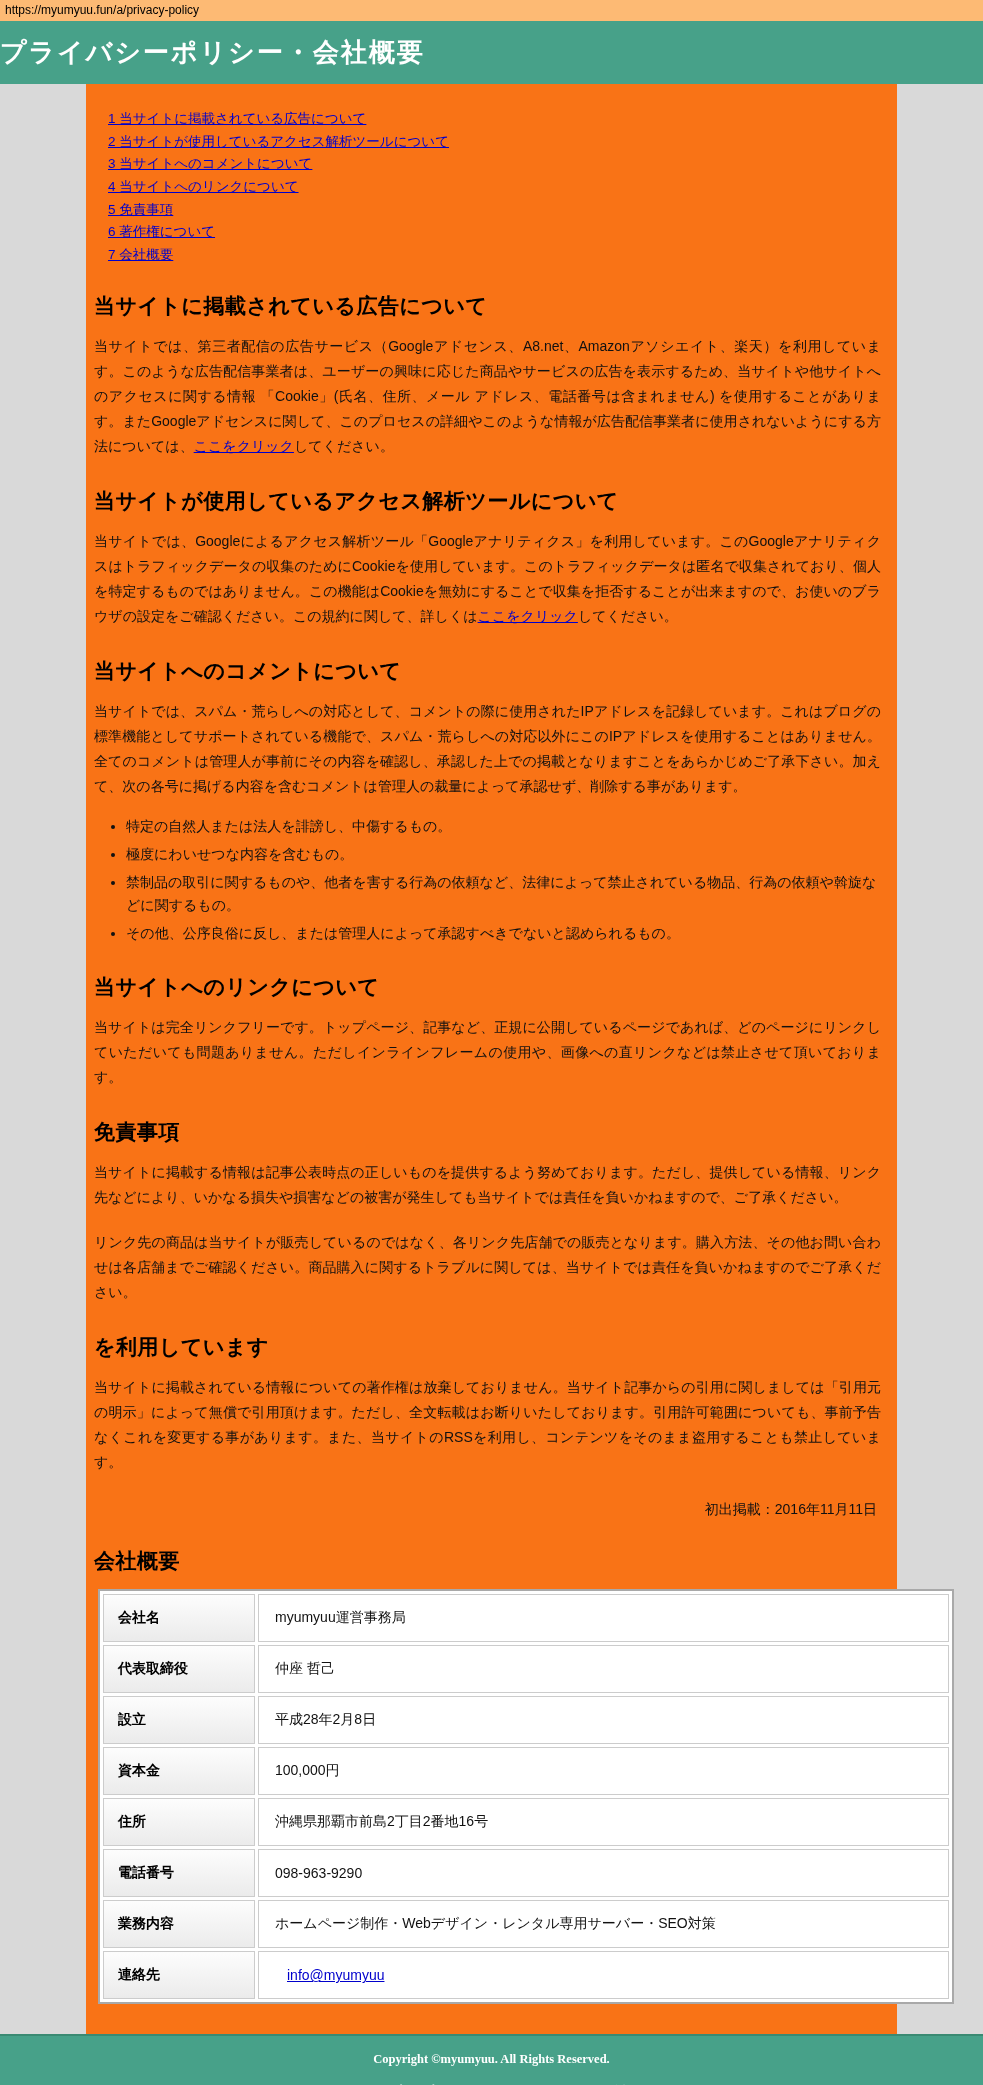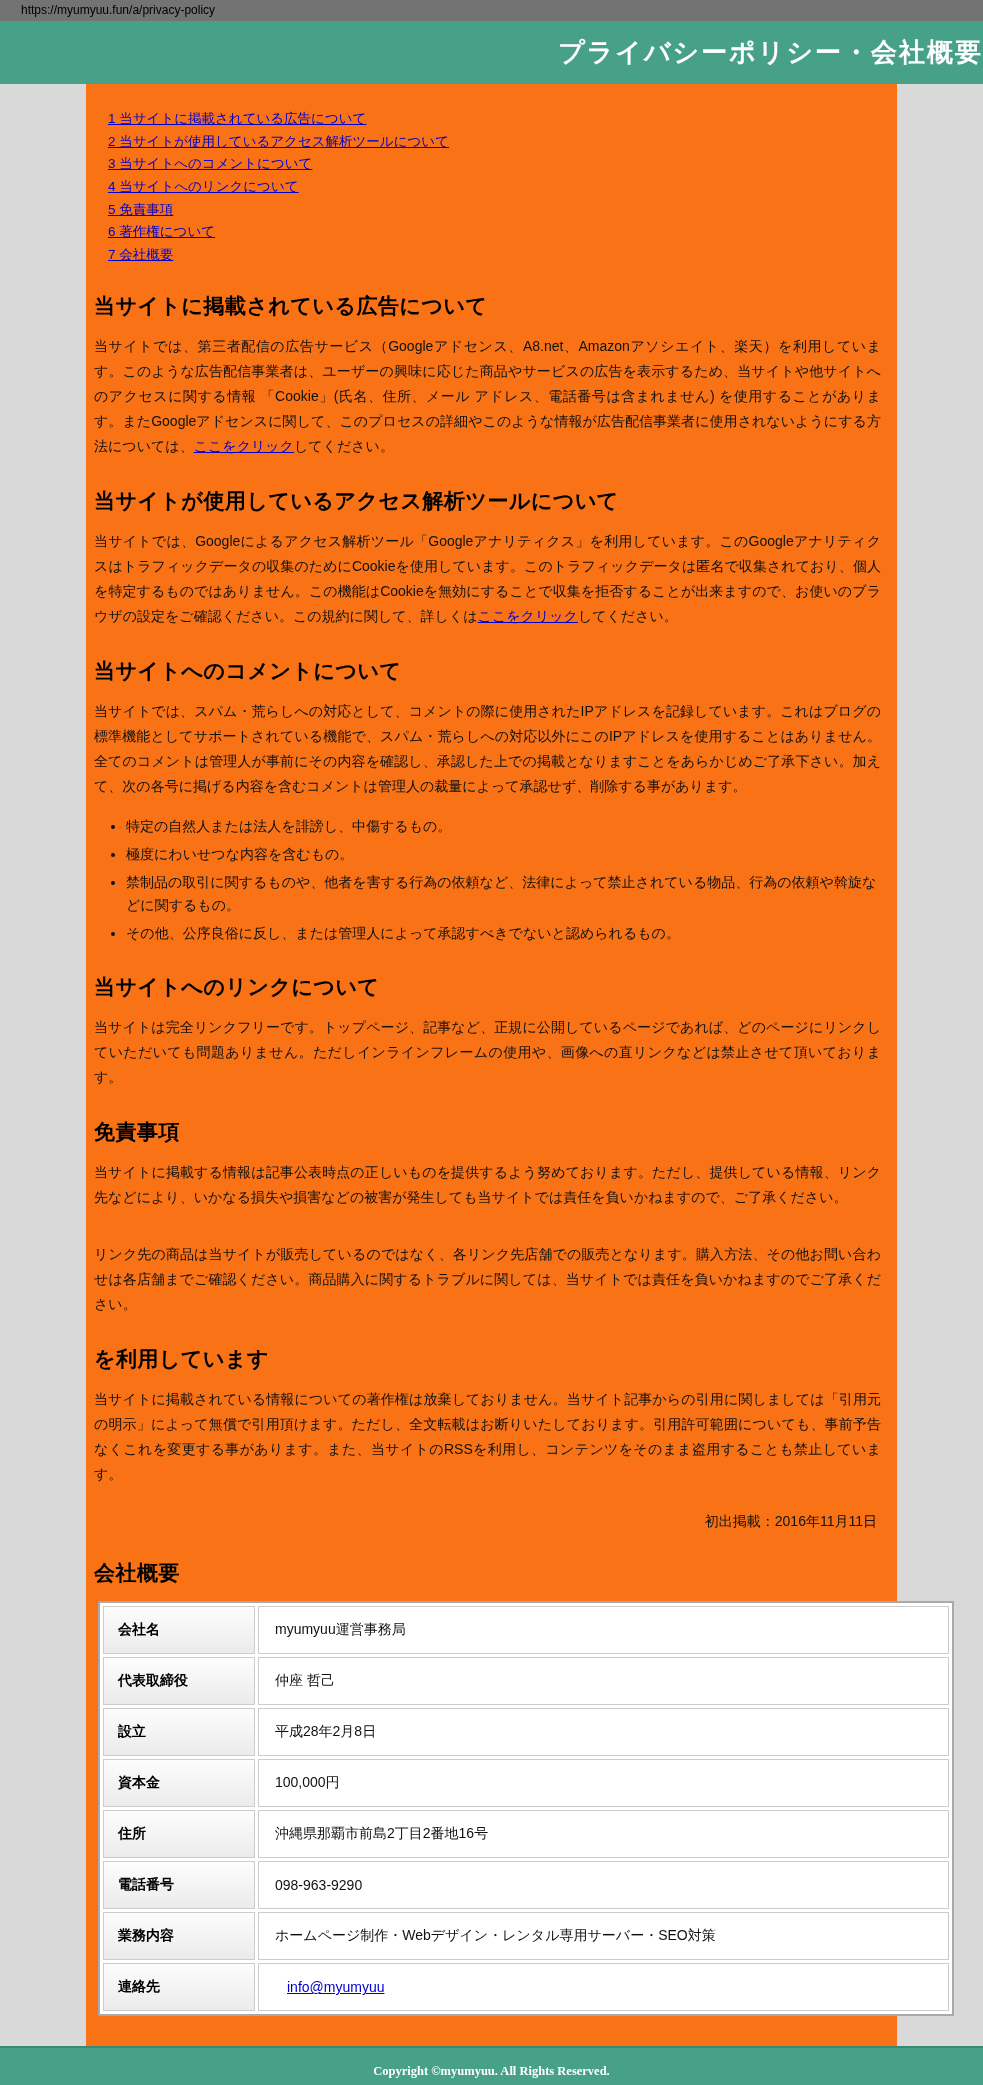--- a/index.html
+++ b/index.html
@@ -5,33 +5,33 @@
   * { box-sizing: border-box; }
   html, body { margin: 0; padding: 0; }
   body {
     background: #d9d9d9;
     font-family: "Liberation Sans", "DejaVu Sans", sans-serif;
     color: #111;
     width: 983px;
   }
   
   .url-strip {
-    background: #737373;
+    background: #fdba74;
     font-size: 12px;
     color: #000;
-    padding: 3px 21px 4px;
+    padding: 3px 5px 4px;
     font-family: "Liberation Sans", sans-serif;
   }
   
   .site-header {
     background: #47a189;
     height: 63px;
     display: flex;
     align-items: center;
-    justify-content: flex-end;
+    justify-content: flex-start;
   }
   .site-header h1 {
     margin: 0;
     color: #ffffff;
     font-size: 26px;
     font-weight: 700;
     letter-spacing: 2px;
   }
   
   .content {
@@ -57,21 +57,21 @@
     color: #000;
     margin: 28px 0 14px 0;
     letter-spacing: 0.5px;
   }
   p {
     font-size: 14px;
     line-height: 25px;
     margin: 0 0 12px 0;
     text-align: justify;
   }
-  p + p { margin-top: 32px; }
+  p + p { margin-top: 20px; }
   .inline-link {
     color: #0000cc;
     text-decoration: underline;
     cursor: pointer;
   }
   ul.policy-list {
     margin: 16px 0 20px 0;
     padding-left: 32px;
   }
   ul.policy-list li {

